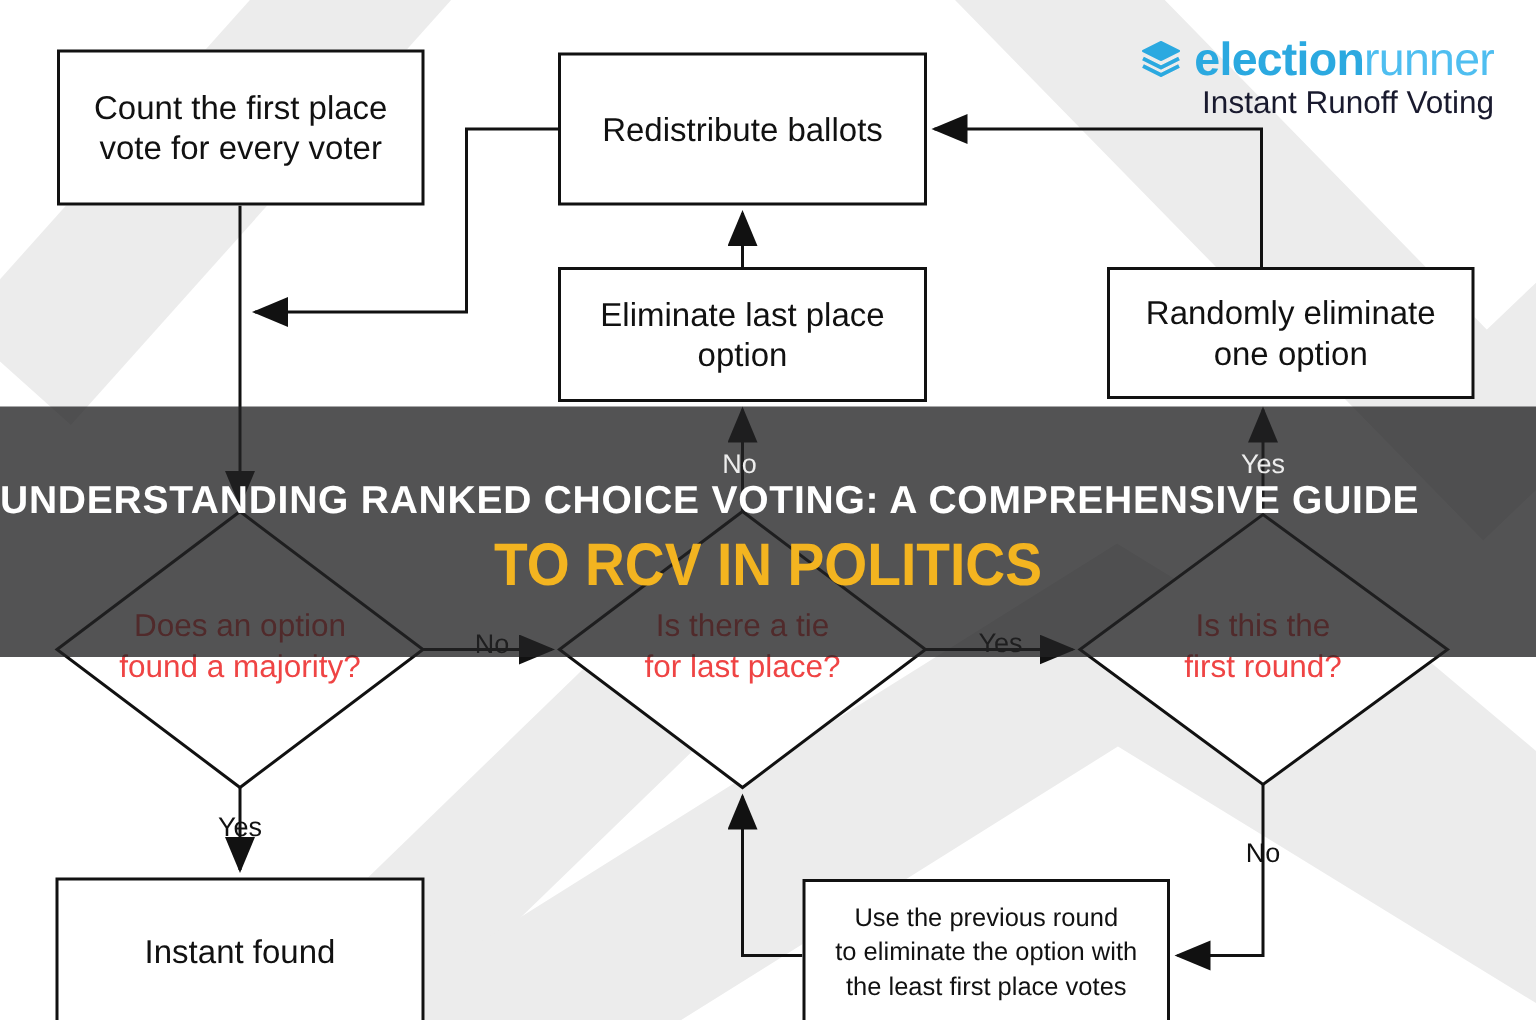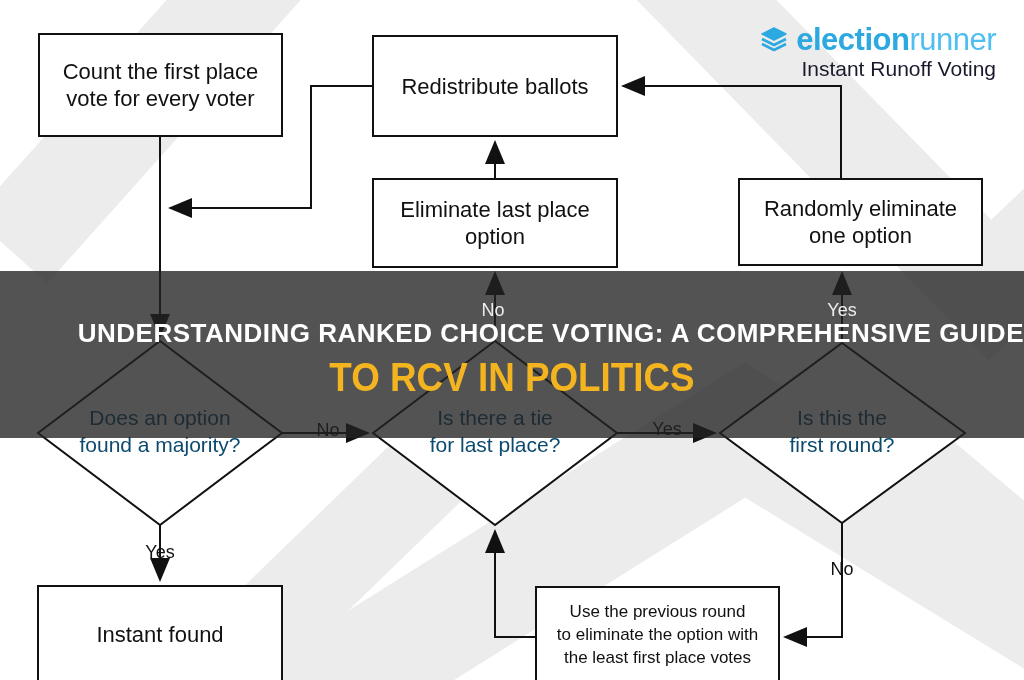--- a/index.html
+++ b/index.html
@@ -13,33 +13,33 @@
   
   .flow-svg{position:absolute;left:0;top:0;z-index:2;}
   .node{
     position:absolute;z-index:3;background:#fff;border:2px solid #111;
     display:flex;flex-direction:column;align-items:center;justify-content:center;
     text-align:center;font-size:22px;line-height:27px;color:#111;
   }
   .node.small{font-size:17px;line-height:23px;}
   .dtext{
     position:absolute;z-index:3;text-align:center;font-size:21px;line-height:27px;
-    color:#0c4a6e;transform:translate(-50%,-50%);white-space:nowrap;
+    color:#ef4444;transform:translate(-50%,-50%);white-space:nowrap;
   }
   .elabel{
     position:absolute;z-index:3;font-size:18px;color:#111;
     transform:translate(-50%,-50%);white-space:nowrap;
   }
   
   .band{
     position:absolute;left:0;top:271px;width:1024px;height:167px;
     background:rgba(34,34,36,0.78);z-index:4;
   }
   .title-line1{
-    position:absolute;z-index:5;left:0;top:318px;width:1024px;text-align:right;
+    position:absolute;z-index:5;left:0;top:318px;width:1024px;text-align:left;
     font-size:26px;font-weight:bold;color:#fff;white-space:nowrap;letter-spacing:.5px;
   }
   .title-line2{
     position:absolute;z-index:5;left:0;top:355px;width:1024px;text-align:center;
     font-size:40px;font-weight:bold;color:#F3B420;white-space:nowrap;
     transform:scaleX(.92);
   }
   .wlabel{
     position:absolute;z-index:5;font-size:18px;color:#ededed;
     transform:translate(-50%,-50%);white-space:nowrap;

